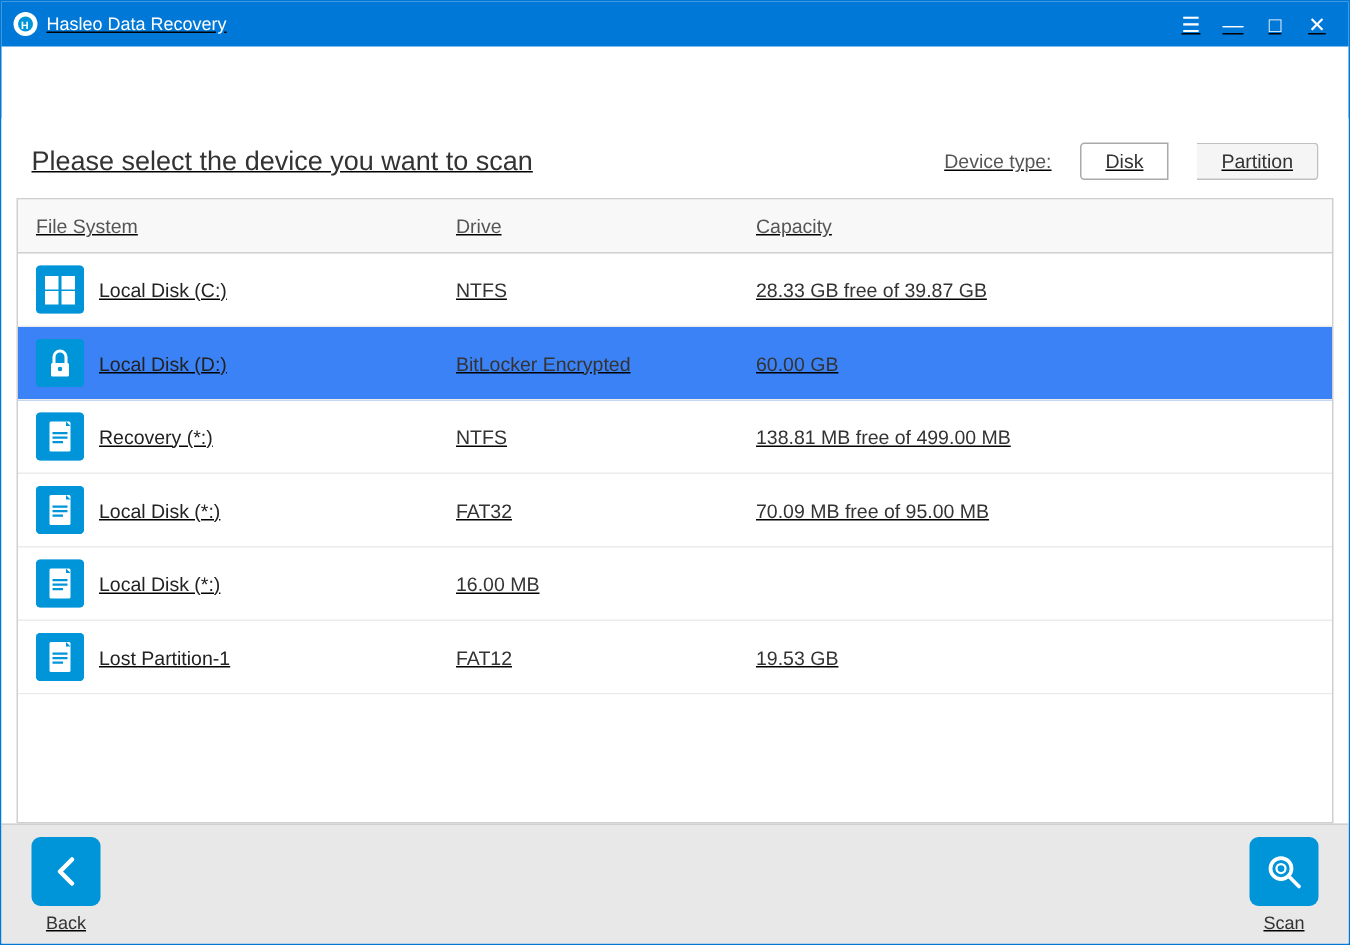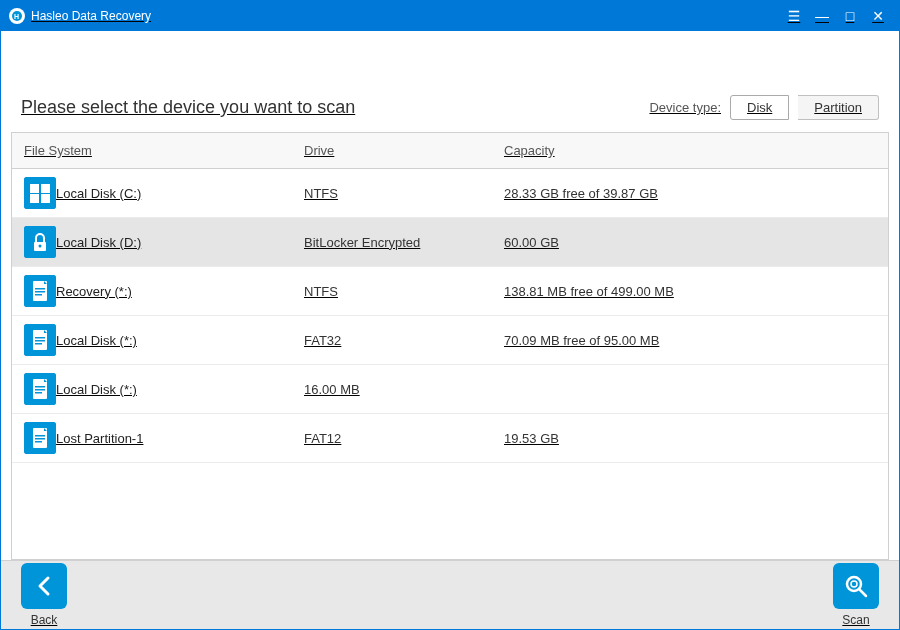--- a/index.html
+++ b/index.html
@@ -89,21 +89,21 @@
       flex-shrink: 0;
     }
     .header-title {
       font-size: 18px;
       font-weight: 400;
       color: #333;
     }
     .device-type-group {
       display: flex;
       align-items: center;
-      gap: 9px;
+      gap: 19px;
     }
     .device-type-label {
       color: #555;
       font-size: 13px;
     }
     .device-btn {
       padding: 4px 16px;
       border: 1px solid #c0c0c0;
       background: #f5f5f5;
       cursor: pointer;
@@ -149,46 +149,47 @@
     }
     .table-row {
       display: grid;
       grid-template-columns: 280px 200px 1fr;
       border-bottom: 1px solid #ebebeb;
       align-items: center;
       cursor: pointer;
       min-height: 46px;
     }
     .table-row.selected {
-      background: #e5e5e5;
+      background: #3b82f6;
     }
     .table-cell {
       padding: 8px 12px;
       color: #333;
       font-size: 13px;
     }
     .table-cell.drive-cell {
       display: flex;
       align-items: center;
+      gap: 10px;
     }
     .drive-icon {
       width: 32px;
       height: 32px;
       flex-shrink: 0;
     }
     .drive-name {
       font-size: 13px;
       color: #222;
     }
 
     
     .bottom-bar {
       background: #e8e8e8;
       border-top: 1px solid #d0d0d0;
-      height: 69px;
+      height: 80px;
       display: flex;
       align-items: center;
       justify-content: space-between;
       padding: 0 20px;
       flex-shrink: 0;
     }
     .bottom-btn {
       display: flex;
       flex-direction: column;
       align-items: center;

